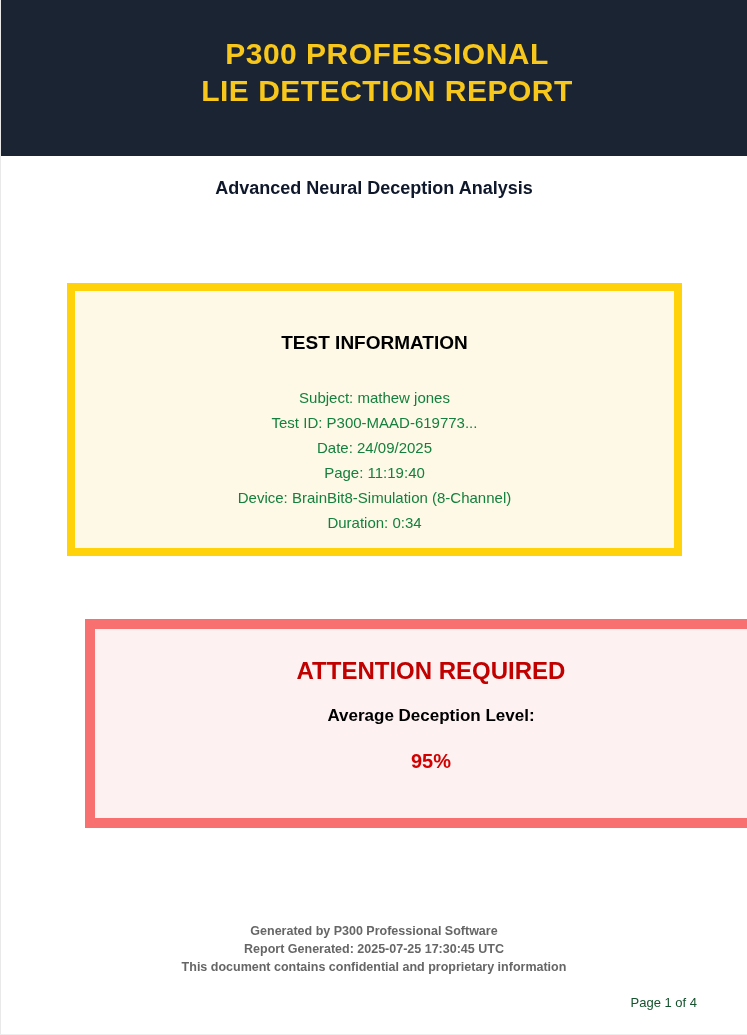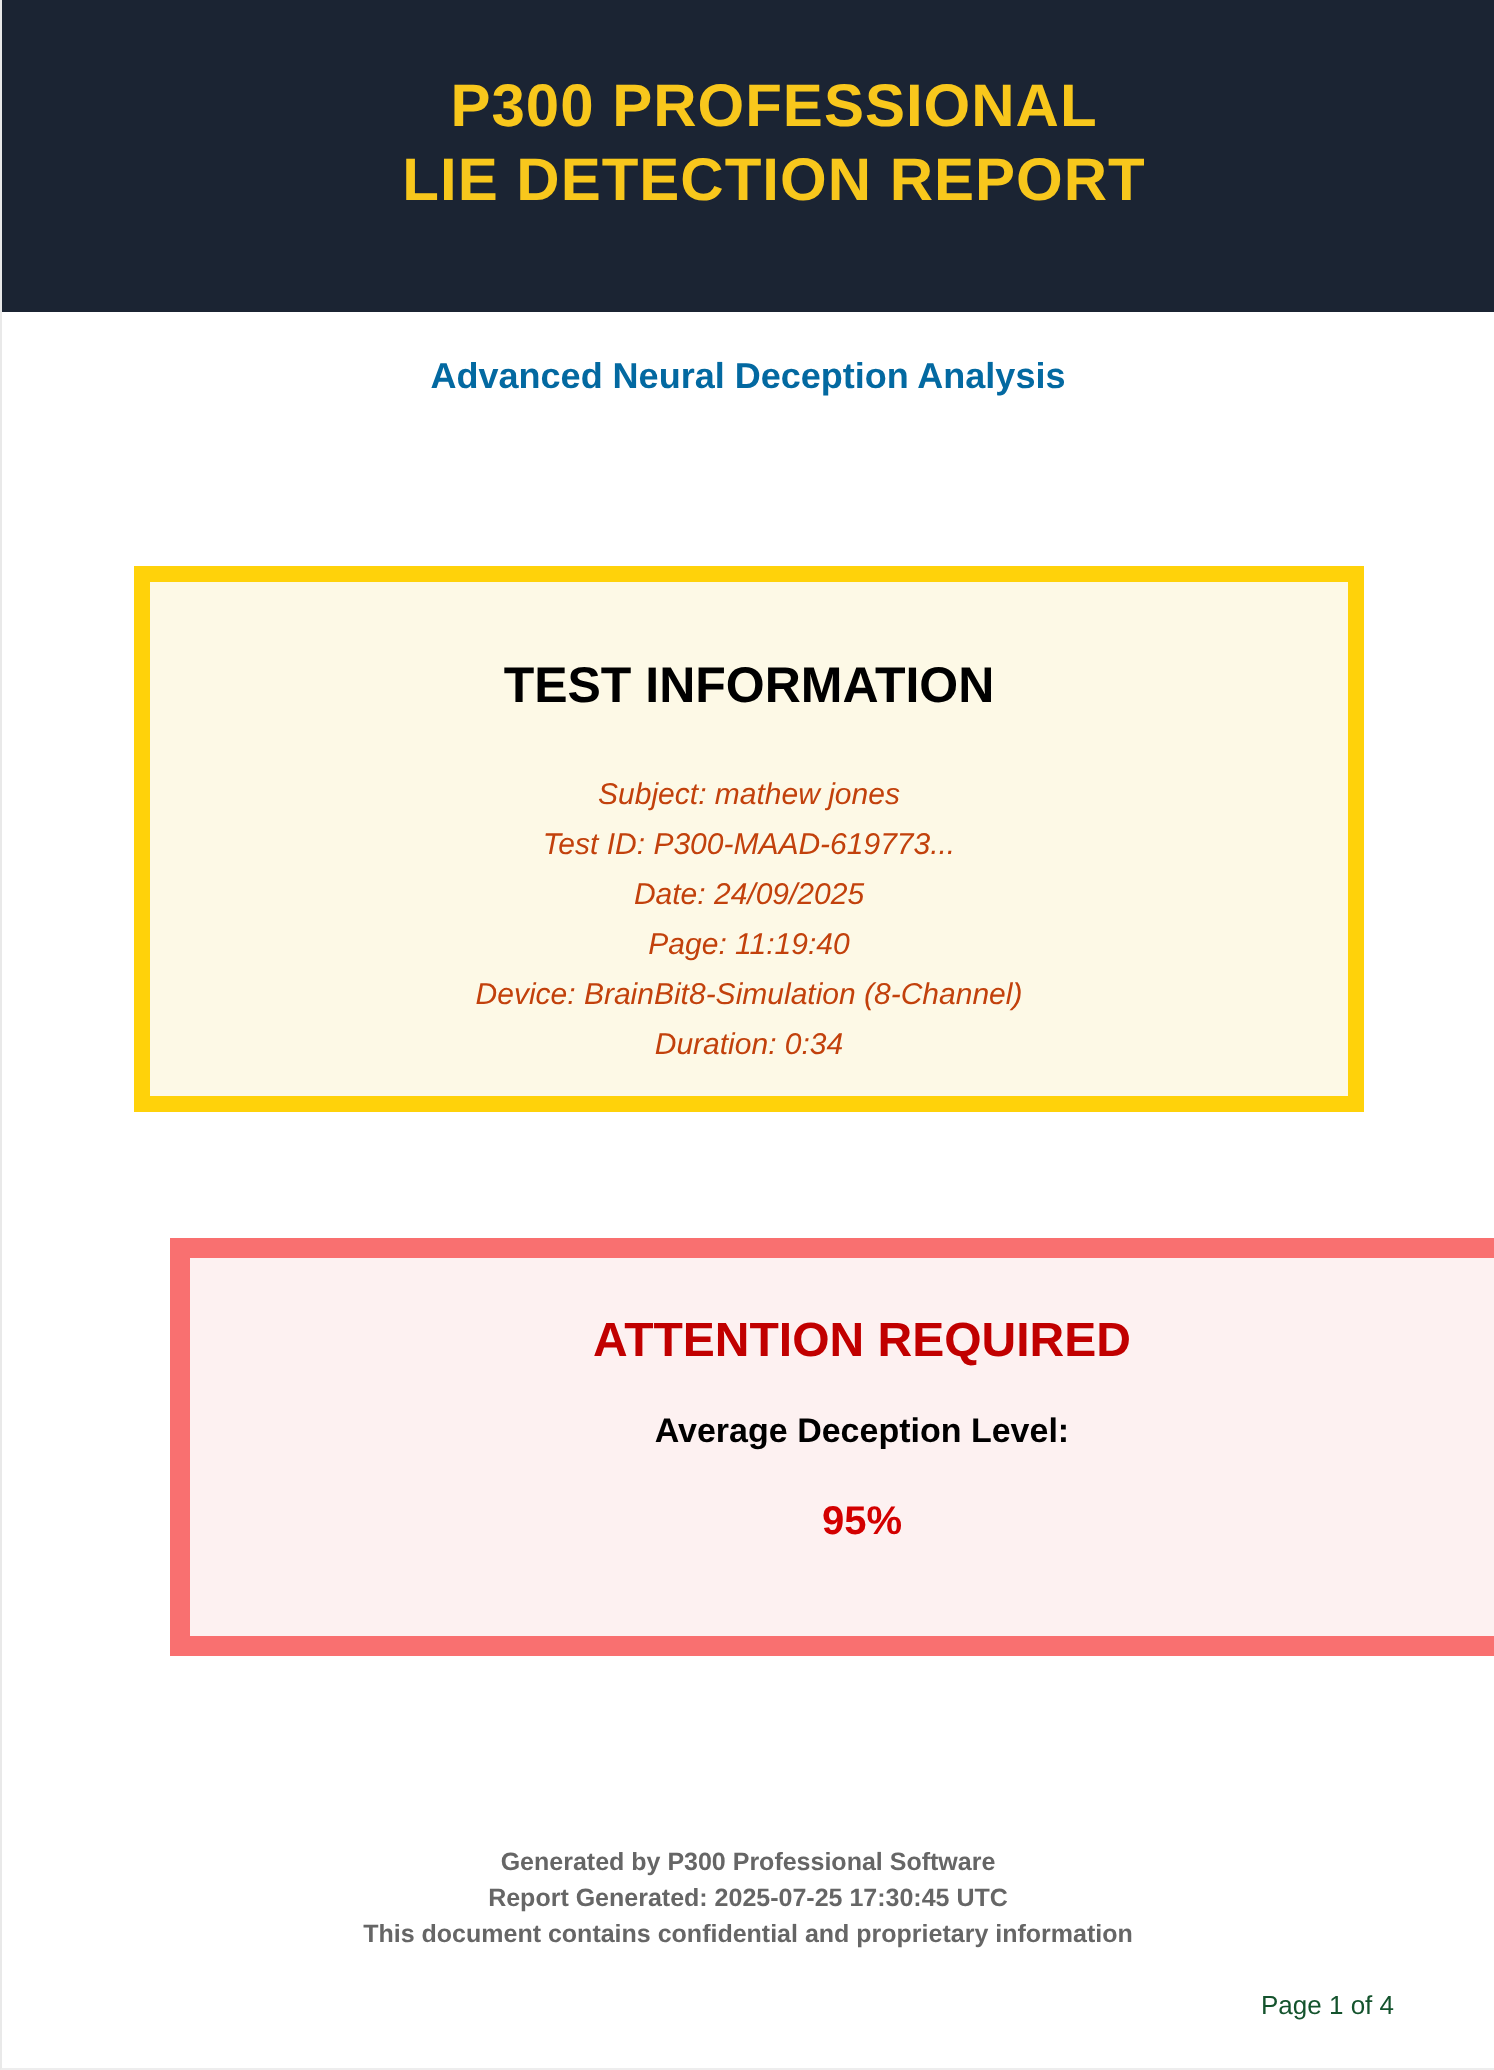--- a/index.html
+++ b/index.html
@@ -28,45 +28,44 @@
     font-size: 30px; font-weight: bold;
     line-height: 37px;
     letter-spacing: 0.5px;
   }
   .masthead-title .line { display: block; padding-left: 26px; }
 
   
   .subtitle {
     position: absolute; top: 178px; left: 0; right: 0;
     text-align: center;
-    color: #0369a1;
+    color: #0f172a;
     font-size: 18px; font-weight: bold;
     line-height: 21px;
   }
 
   
   .info-card {
     position: absolute; top: 283px; left: 66px;
     width: 615px; height: 273px;
     background: #fdf9e6;
     border: 8px solid #ffd20a;
     text-align: center;
   }
   .info-title {
     margin-top: 41px;
-    font-size: 25px; font-weight: bold;
+    font-size: 19px; font-weight: bold;
     line-height: 22px;
     color: #000000;
   }
   .info-lines { margin-top: 31px; }
   .info-line {
     font-size: 15px; font-weight: normal;
     line-height: 25px;
-    color: #c2410c;
-    font-style: italic;
+    color: #15803d;
   }
 
   
   .alert-card {
     position: absolute; top: 619px; left: 84px;
     width: 692px; height: 209px;
     background: #fdf1f1;
     border: 10px solid #f97070;
     text-align: center;
   }

